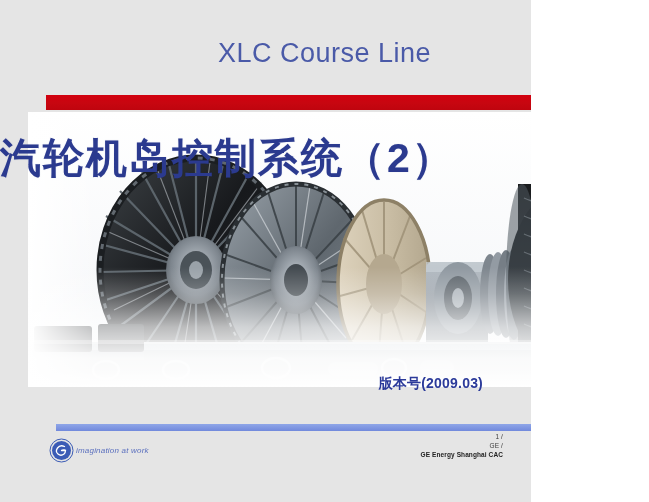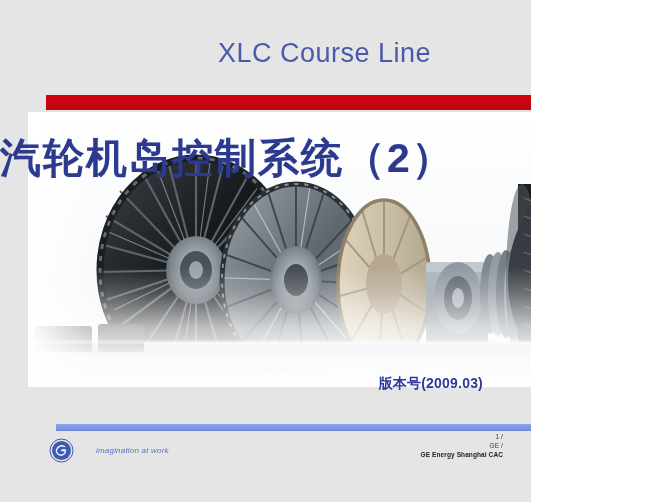--- a/index.html
+++ b/index.html
@@ -141,21 +141,21 @@
     background: #7b95e0;
     background: linear-gradient(180deg, #8fa6e8 0%, #7189dc 100%);
   }
 
   #ge-logo-block {
     position: absolute;
     left: 49px;
     top: 438px;
     display: flex;
     align-items: center;
-    gap: 22px;
+    gap: 2px;
     z-index: 7;
   }
   #ge-logo-mark {
     width: 25px;
     height: 25px;
     flex: 0 0 25px;
   }
   #ge-tagline {
     font-size: 8px;
     font-style: italic;

